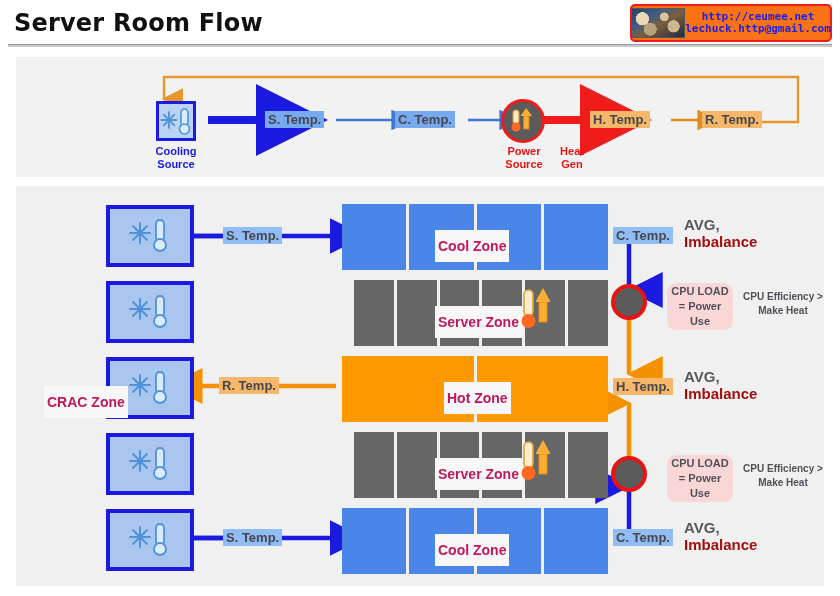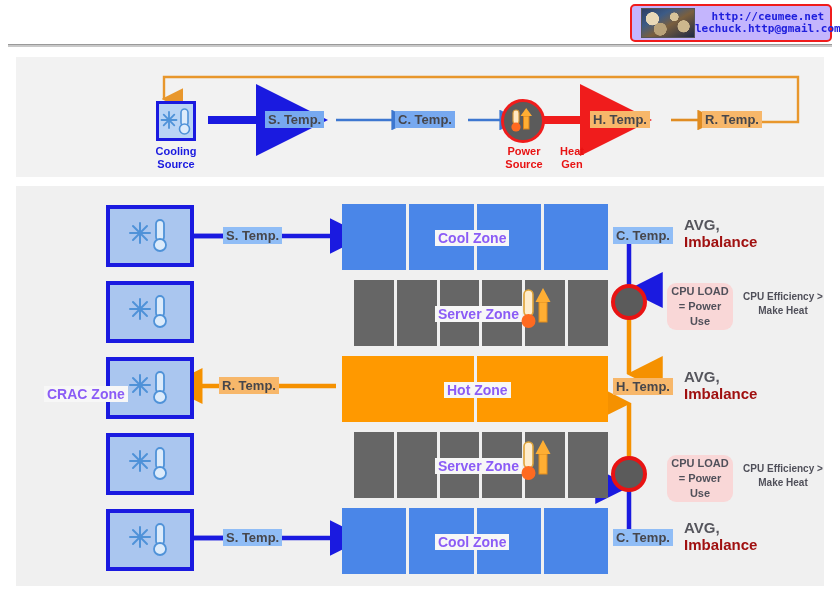--- a/index.html
+++ b/index.html
@@ -19,22 +19,22 @@
     font-family: "DejaVu Sans", sans-serif;
     font-size: 24px; font-weight: bold; color:#111;
     letter-spacing:.2px;
   }
   #header-rule {
     position:absolute; left:8px; top:44px; width:824px; height:3px;
     background: linear-gradient(to bottom,#9a9a9a 0 1px,#c9c9c9 1px 3px);
   }
   #contact-badge {
     position:absolute; left:630px; top:4px; width:202px; height:38px;
-    border:2px solid #f01c1c; border-radius:5px; background:#c4b5fd;
-    display:flex; align-items:center; padding:2px 9px;
+    border:2px solid #f01c1c; border-radius:5px; background:#f97316;
+    display:flex; align-items:center; padding:2px 2px;justify-content:center;
   }
   #badge-thumb {
     width:54px; height:30px; border:1px solid #555; flex:0 0 auto;
     background:
       radial-gradient(circle at 20% 35%, #e9d9b8 0 14%, transparent 15%),
       radial-gradient(circle at 62% 28%, #d8c49a 0 11%, transparent 12%),
       radial-gradient(circle at 80% 62%, #cdb88d 0 13%, transparent 14%),
       radial-gradient(circle at 35% 72%, #b9a279 0 16%, transparent 17%),
       linear-gradient(150deg,#2e3e64 0%,#3c5b86 30%,#7a5f3e 55%,#1e2a45 100%);
   }
@@ -80,22 +80,22 @@
     background:#f0f0f0;
   }
   #main-svg { position:absolute; left:0; top:0; }
 
   .crac-box {
     position:absolute; width:88px; height:62px;
     background:#aac6ef; border:4px solid #1a1ae0;
     display:flex; align-items:center; justify-content:center;
   }
   .zone-label {
-    position:absolute; font-size:14px; font-weight:bold; color:#8b5cf6;
-    background:#f7f7f7; padding:0 3px; white-space:nowrap;
+    position:absolute; font-size:14px; font-weight:bold; color:#be185d;
+    background:#f7f7f7; padding:8px 3px; white-space:nowrap;
   }
   .mini-chip {
     position:absolute; font-size:13px; font-weight:bold; color:#46464b;
     padding:1px 3px; white-space:nowrap;
   }
   .mini-chip.blue  { background:#90bdf6; }
   .mini-chip.orange{ background:#f7b76a; }
 
   .avg-label {
     position:absolute; text-align:left; white-space:nowrap; line-height:1.15;
@@ -111,20 +111,21 @@
   }
   .cpu-eff {
     position:absolute; width:86px; text-align:center;
     font-size:10px; font-weight:bold; color:#50505a; line-height:1.4;
   }
 </style>
 </head>
 <body>
 
 <div id="header">
+  <div id="page-title">Server Room Flow</div>
   <div id="header-rule"></div>
 
   <div id="contact-badge">
     <div id="badge-thumb"></div>
     <div class="badge-lines">
       <div>http://ceumee.net</div>
       <div>lechuck.http@gmail.com</div>
     </div>
   </div>
 </div>

